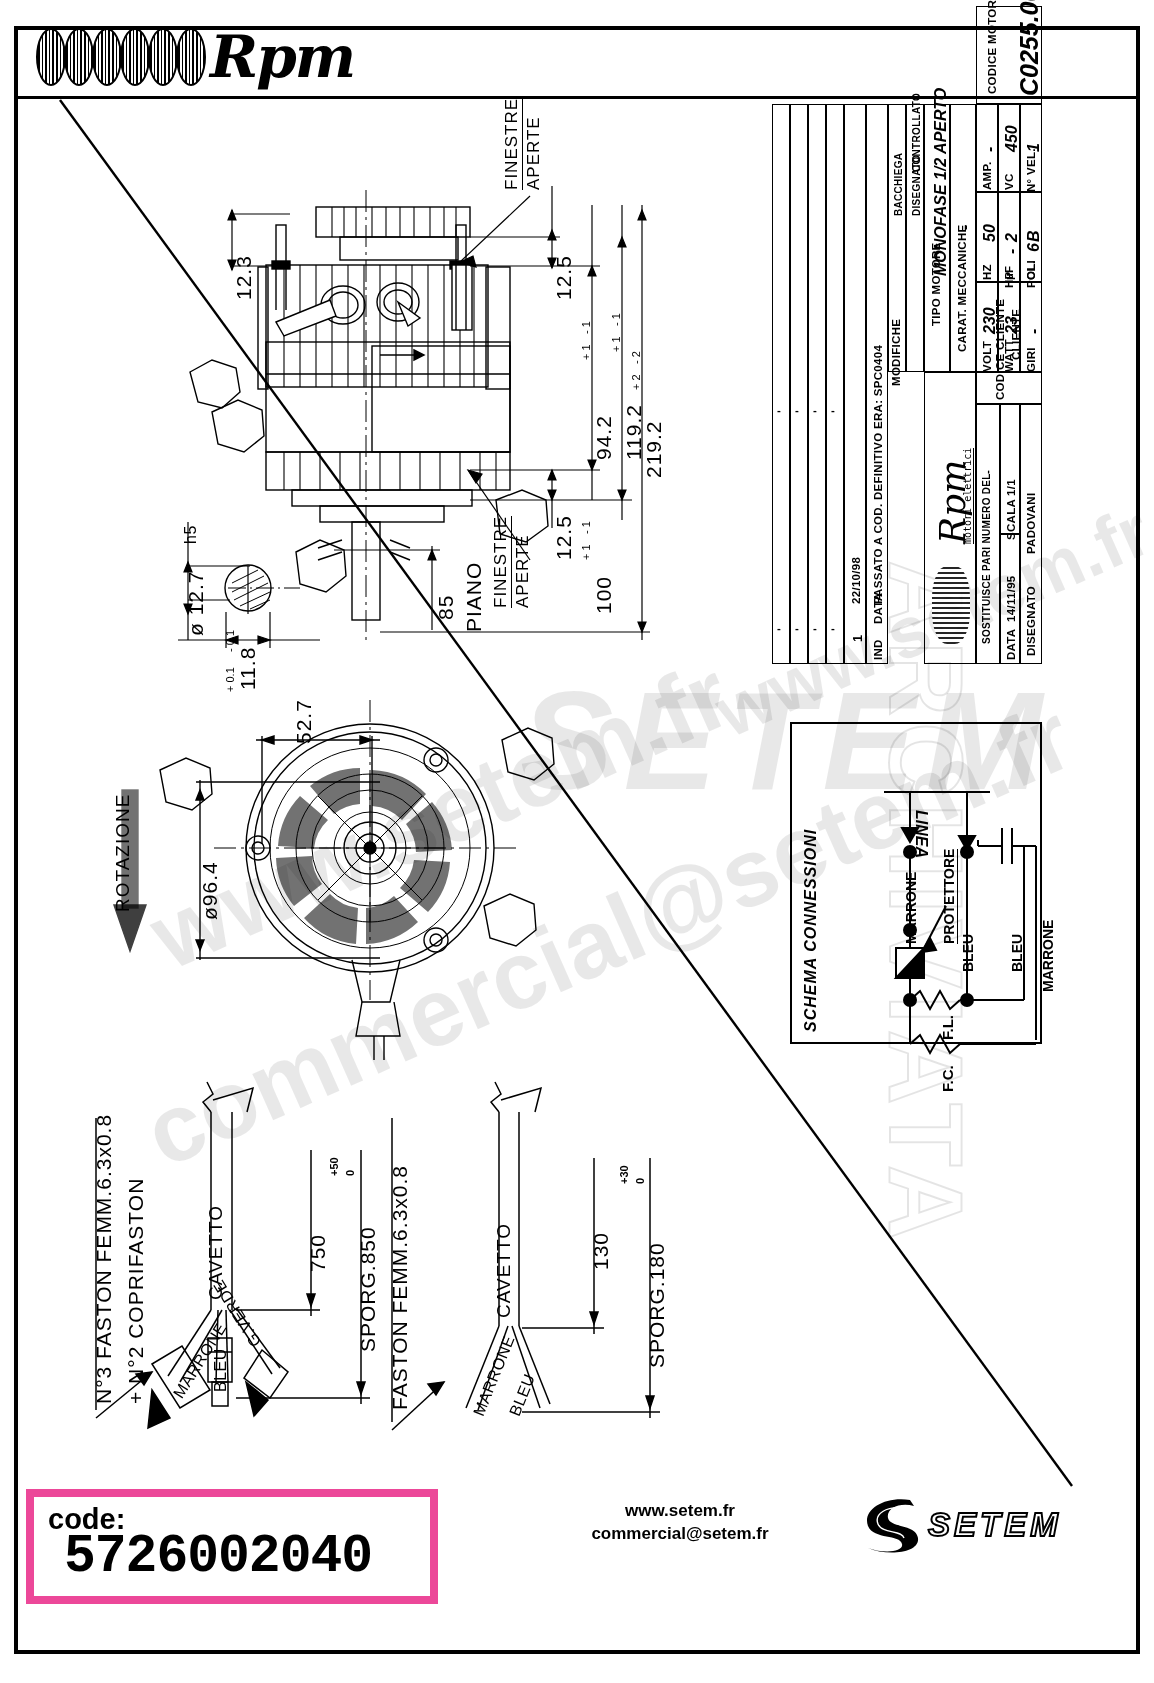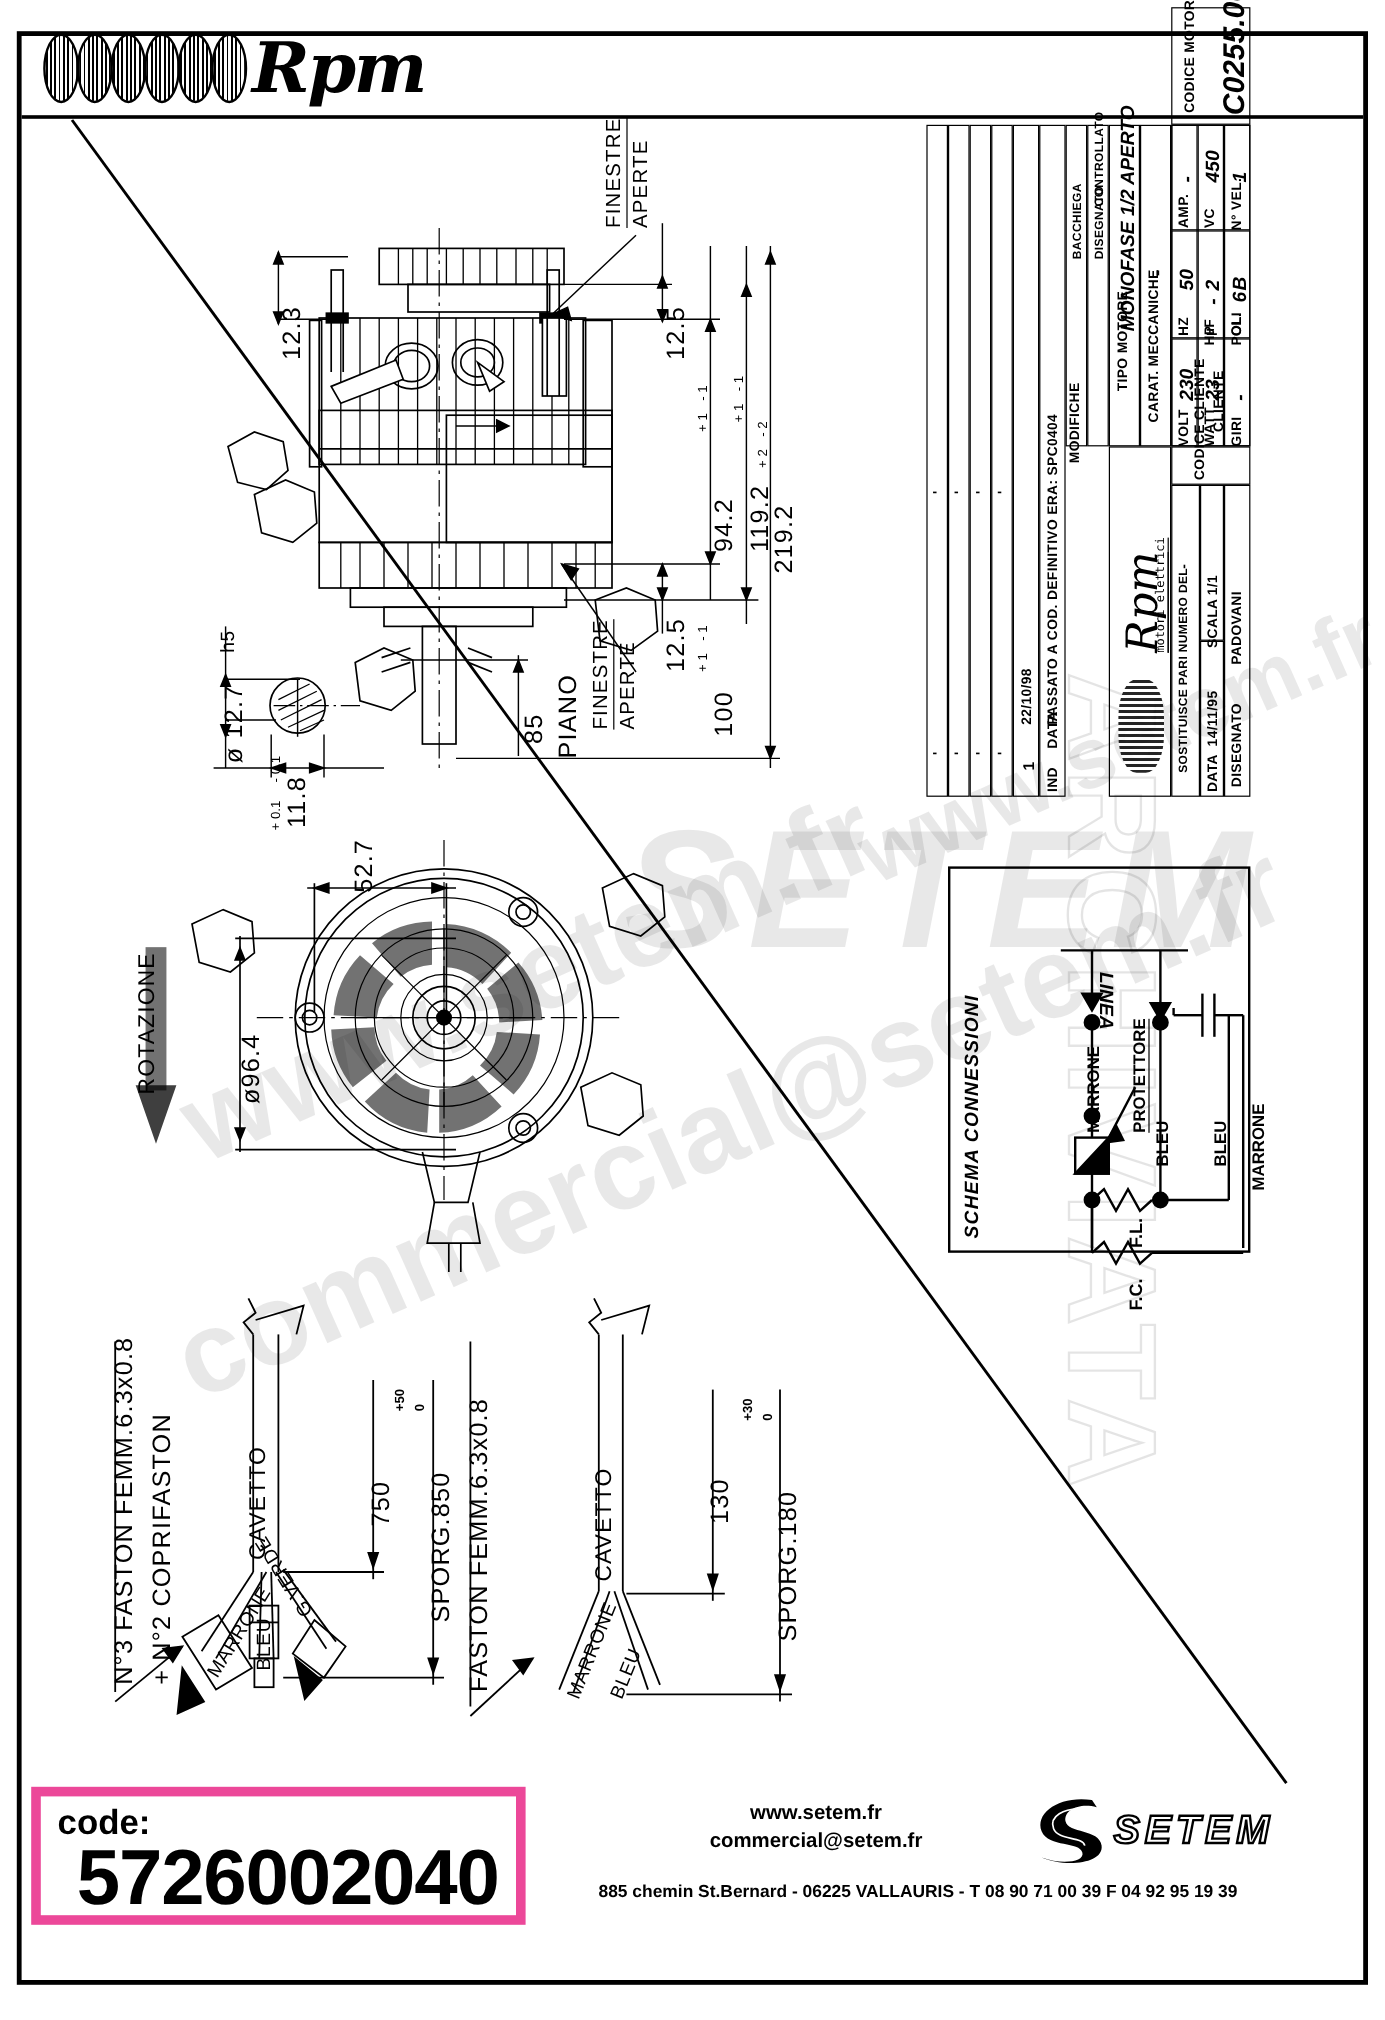--- a/index.html
+++ b/index.html
@@ -29,21 +29,21 @@
   
   #tb{position:absolute;left:772px;top:104px;width:268px;height:560px;}
   .tbcell{position:absolute;border:1.6px solid #000;box-sizing:border-box;display:flex;align-items:center;justify-content:center;}
   .tbtxt{font-size:11.5px;font-weight:700;letter-spacing:.3px;white-space:nowrap;}
   .tbval{font-size:16px;font-weight:700;font-style:italic;white-space:nowrap;}
   
   #schema{position:absolute;left:790px;top:722px;width:252px;height:322px;border:2.5px solid #000;box-sizing:border-box;}
   
   .codebox{position:absolute;left:26px;top:1489px;width:412px;height:115px;border:8px solid #ec4899;box-sizing:border-box;}
   .codelbl{position:absolute;left:14px;top:6px;font-size:29px;font-weight:700;font-family:"Liberation Sans",sans-serif;}
-  .codeval{position:absolute;left:30px;top:30px;font-size:65px;font-weight:700;letter-spacing:-1px;font-family:Liberation Sans, sans-serif;}
+  .codeval{position:absolute;left:30px;top:30px;font-size:53px;font-weight:700;letter-spacing:-1px;font-family:Liberation Mono, monospace;}
   .setemweb{position:absolute;left:520px;top:1500px;width:320px;text-align:center;font-size:17px;font-weight:700;line-height:1.35;}
   .setemaddr{position:absolute;left:455px;top:1569px;width:620px;text-align:center;font-size:14.5px;font-weight:700;}
   .setemlogo{position:absolute;left:856px;top:1494px;display:flex;align-items:center;}
   .setemlogo .word{font-family:"Liberation Sans",sans-serif;font-style:italic;font-weight:700;font-size:33px;letter-spacing:4px;
      color:#fff;-webkit-text-stroke:2px #000;}
 </style>
 </head>
 <body>
 
 <div id="page">
@@ -568,21 +568,20 @@
 
   <div class="codebox">
     <div class="codelbl">code:</div>
     <div class="codeval">5726002040</div>
   </div>
 
   <div class="setemweb">
     <div>www.setem.fr</div>
     <div>commercial@setem.fr</div>
   </div>
-  <div class="setemaddr">885 chemin St.Bernard  -  06225 VALLAURIS  -  T 08 90 71 00 39   F 04 92 95 19 39</div>
 
   <div class="setemlogo">
     <svg width="72" height="62" style="position:relative;">
       <path d="M54 6 C28 2 6 16 12 32 C18 46 44 40 46 50 C48 58 28 60 12 54 C30 62 64 60 62 44 C60 30 34 34 32 24 C30 14 44 8 58 12 Z" fill="#000"></path>
       <path d="M48 14 C30 12 18 20 22 30 C26 40 46 36 48 44" fill="none" stroke="#fff" stroke-width="1.4"></path>
     </svg>
     <div class="word">SETEM</div>
   </div>
 
 </div>

